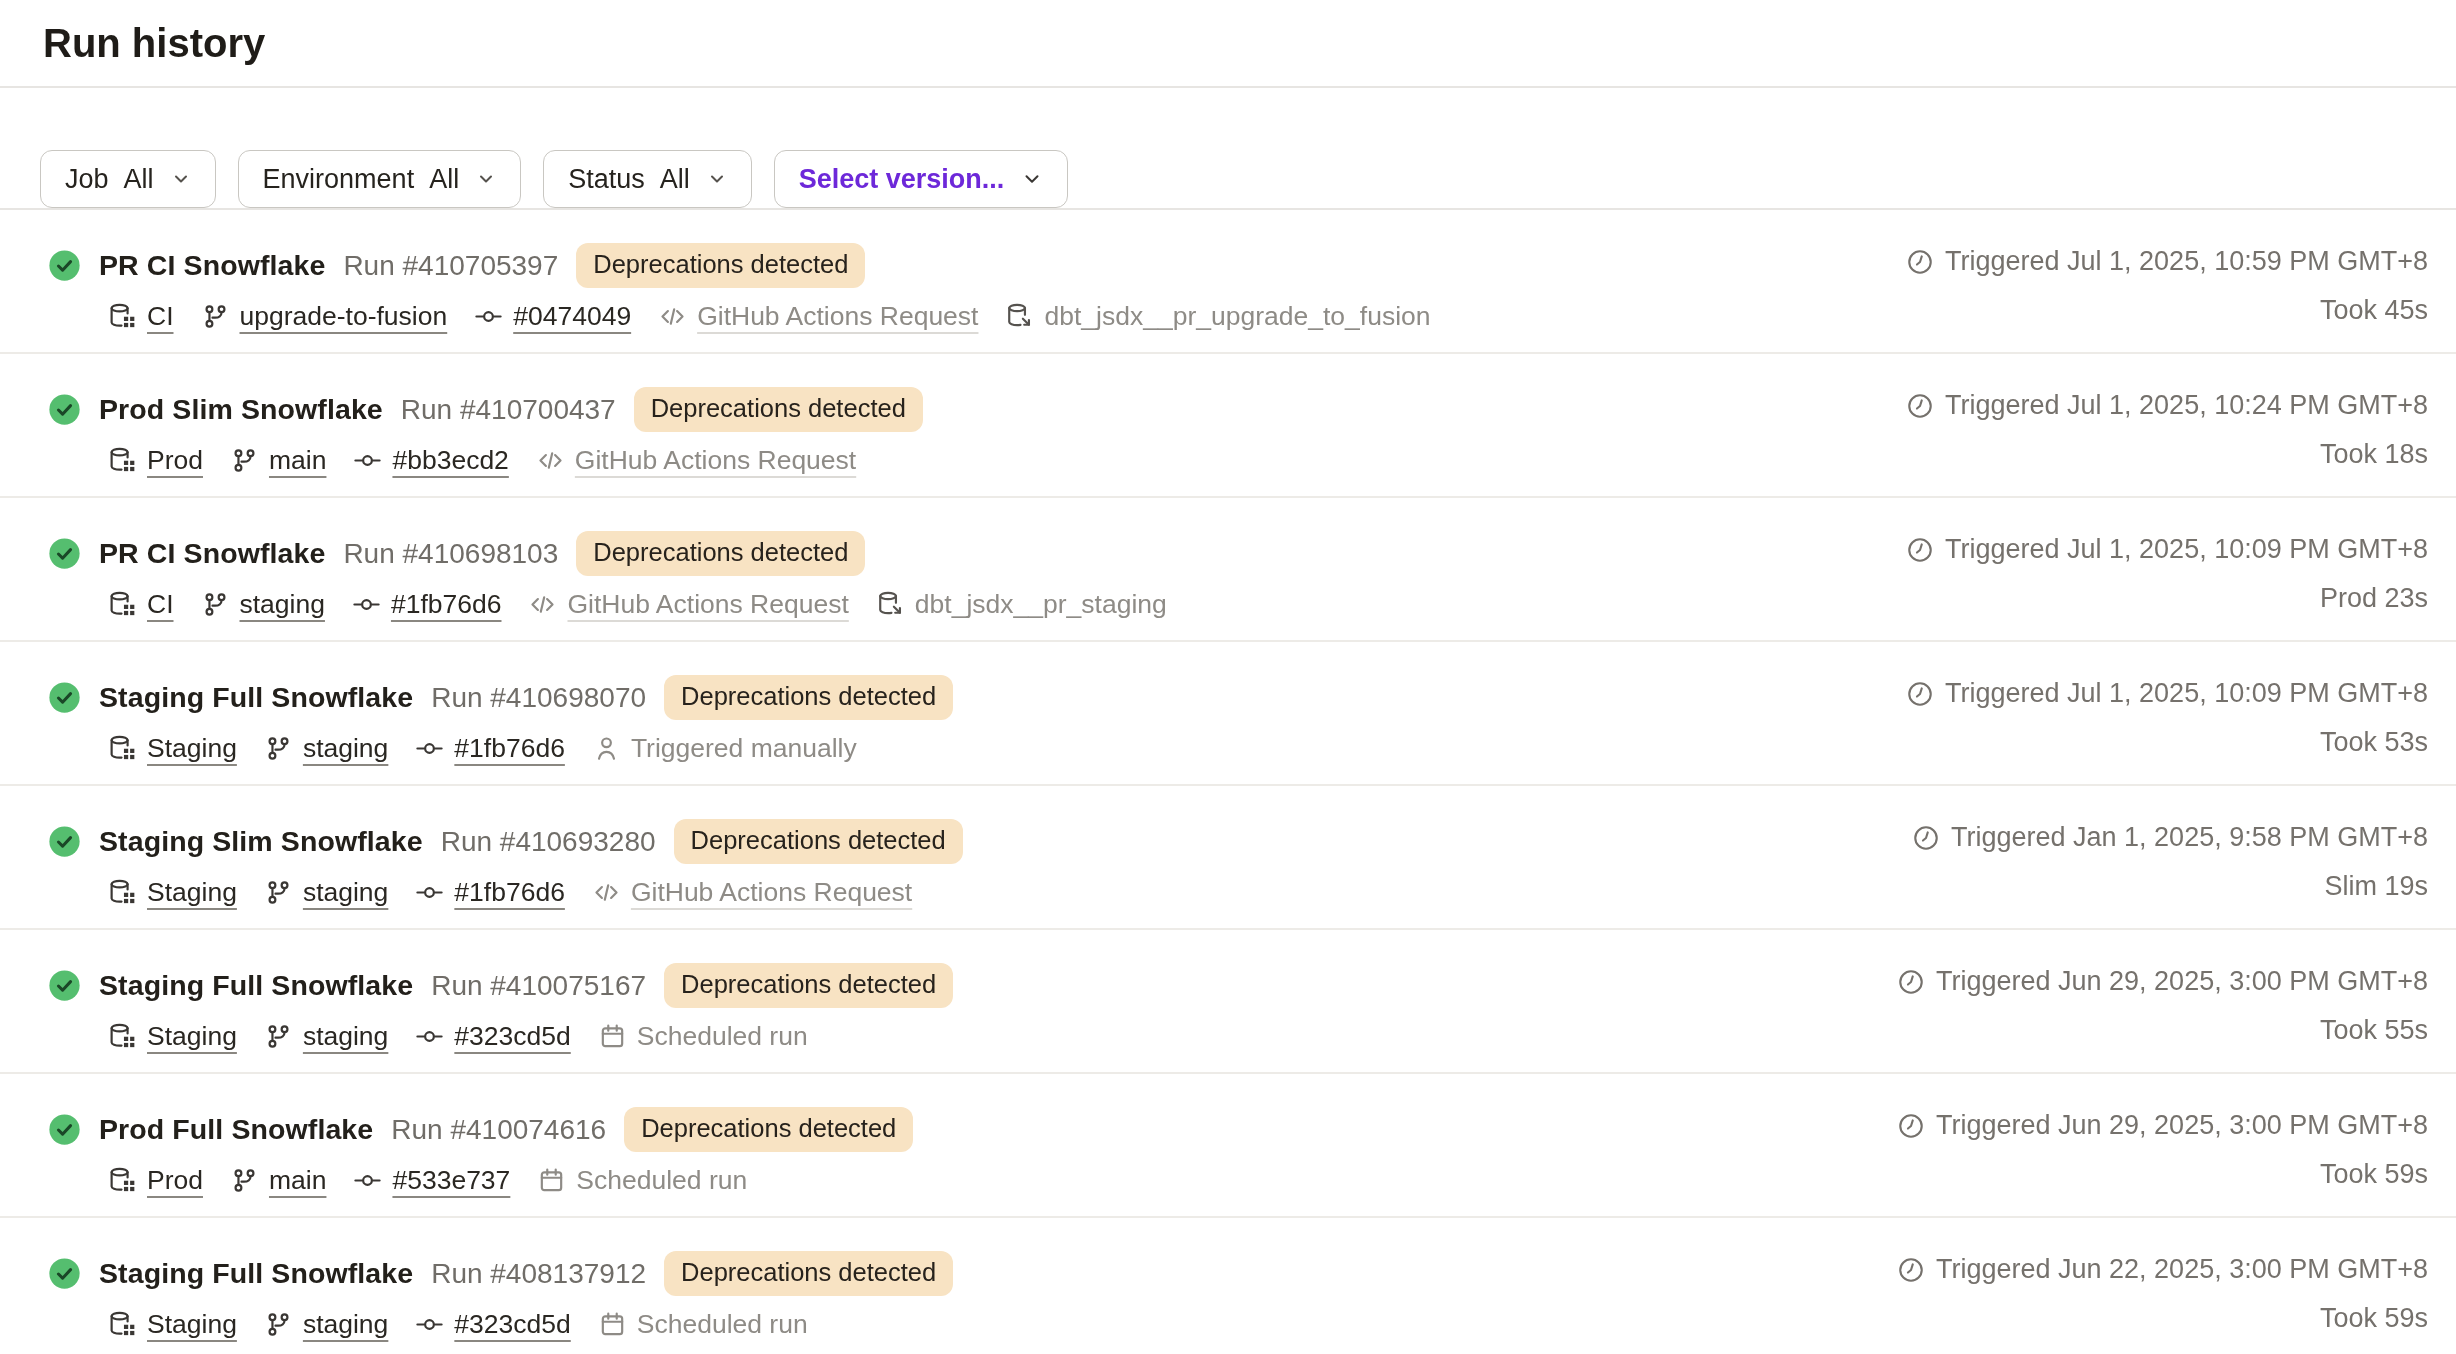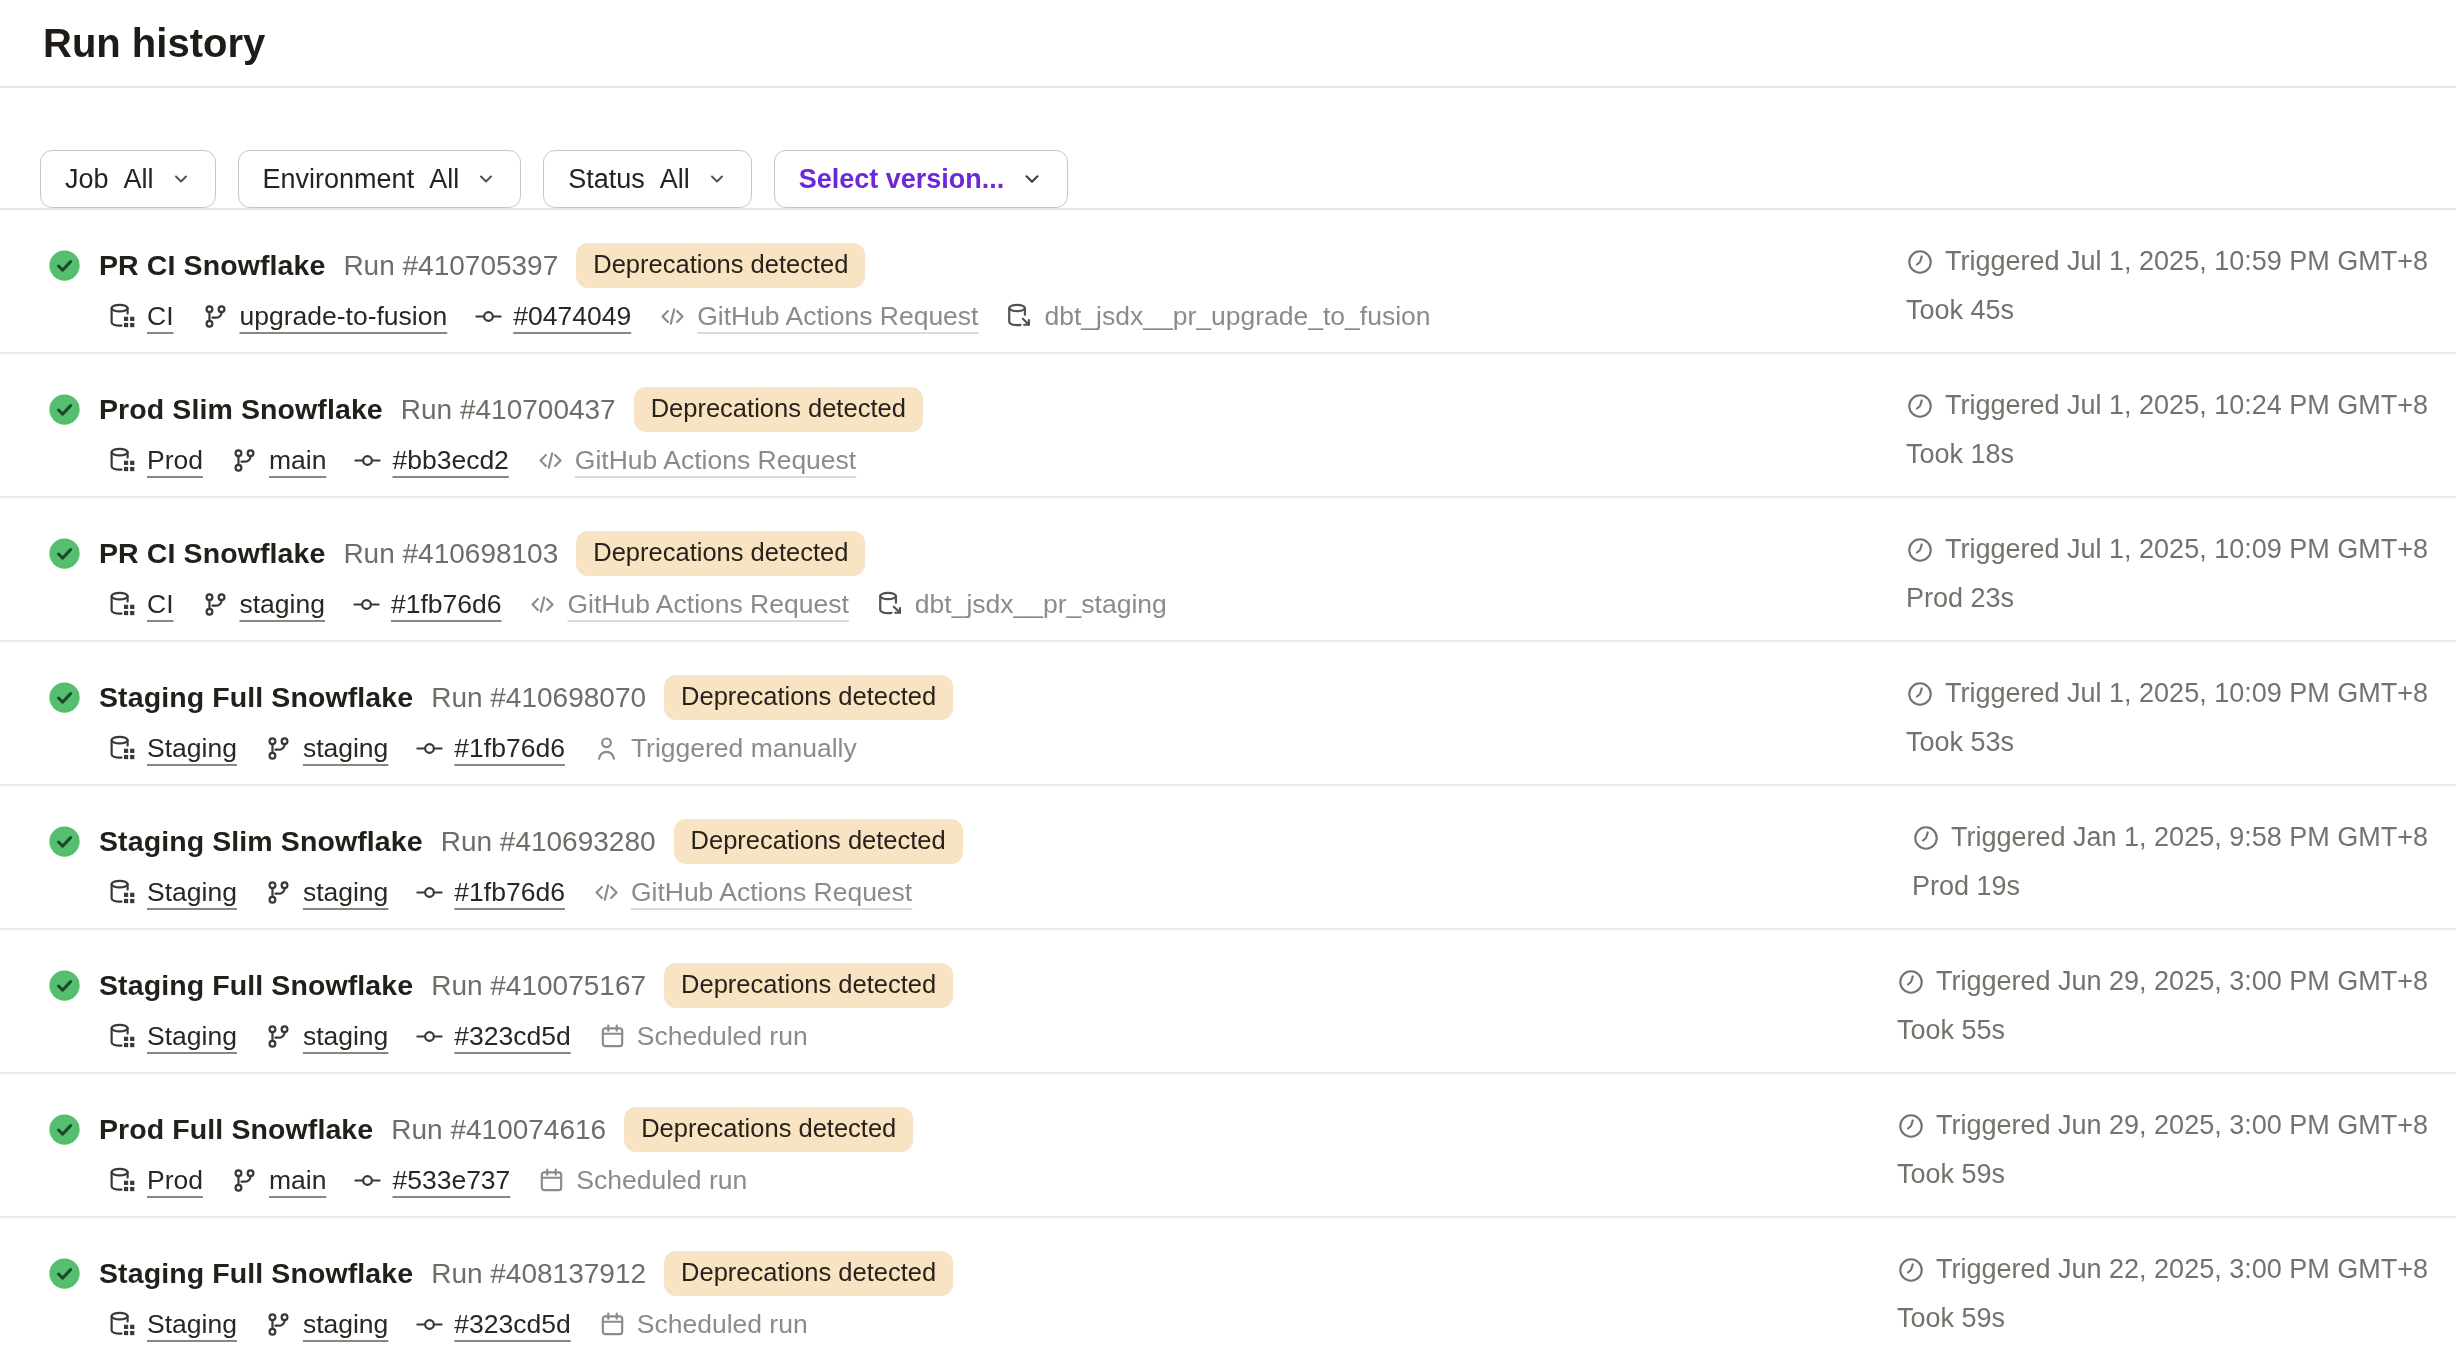--- a/index.html
+++ b/index.html
@@ -50,21 +50,21 @@
     color:#2a2722; font-weight:500; text-decoration:underline;
     text-decoration-color:#8a8781; text-underline-offset:7px; text-decoration-thickness:2px;
   }
   .link-grey {
     color:#8e8b86; text-decoration:underline;
     text-decoration-color:#dcdad6; text-underline-offset:7px; text-decoration-thickness:2px;
   }
   .meta-grey { color:#8e8b86; }
 
   .row-right {
-    display:flex; flex-direction:column; align-items:flex-start;
+    display:flex; flex-direction:column; align-items:flex-end;
     justify-content:space-between; padding:36px 0 26px;
     color:#75716c; font-size:27px; flex-shrink:0;
   }
   .triggered { display:inline-flex; align-items:center; gap:11px; }
 
   .bottom-strip { height:8px; background:#f6f5f2; }
 </style>
 </head>
 <body>
 
@@ -522,21 +522,21 @@
     <div class="row-right">
       <span class="triggered">
         <span class="mi">
           <svg width="28" height="28" viewBox="0 0 24 24" fill="none" stroke="#75716c" stroke-width="1.8" stroke-linecap="round" stroke-linejoin="round">
             <circle cx="12" cy="12" r="9.2"></circle>
             <path d="M13.5 7.2 12 12l-2.6 2.2"></path>
           </svg>
         </span>
         <span>Triggered Jan 1, 2025, 9:58 PM GMT+8</span>
       </span>
-      <span class="took">Prod 19s</span>
+      <span class="took">Slim 19s</span>
     </div>
   </div>
 
   <div class="run-row">
     <div class="row-left">
       <div class="line1">
         <span class="status-icon">
           <svg width="33" height="33" viewBox="0 0 24 24">
             <circle cx="12" cy="12" r="11" fill="#55be6f"></circle>
             <path d="m7.6 12.4 3 3 5.8-6.2" stroke="#1a4727" stroke-width="2.2" fill="none" stroke-linecap="round" stroke-linejoin="round"></path>

